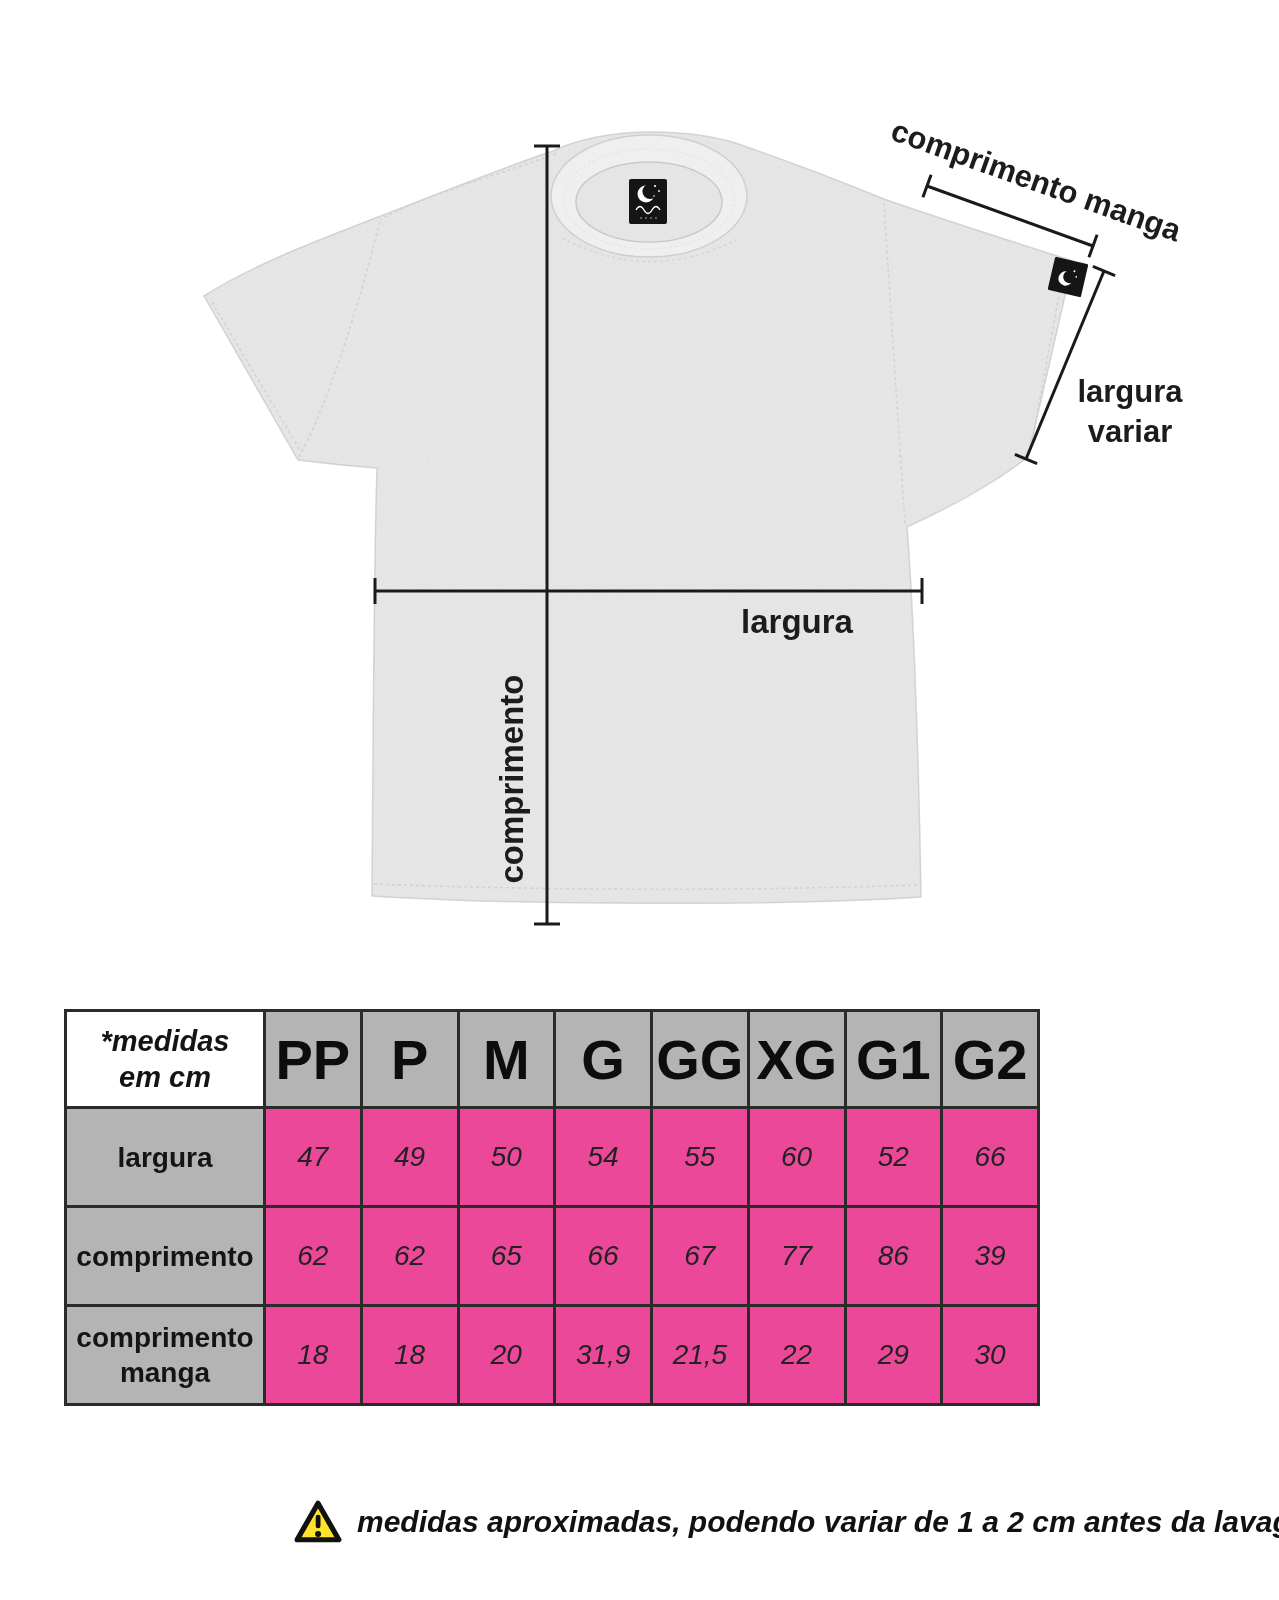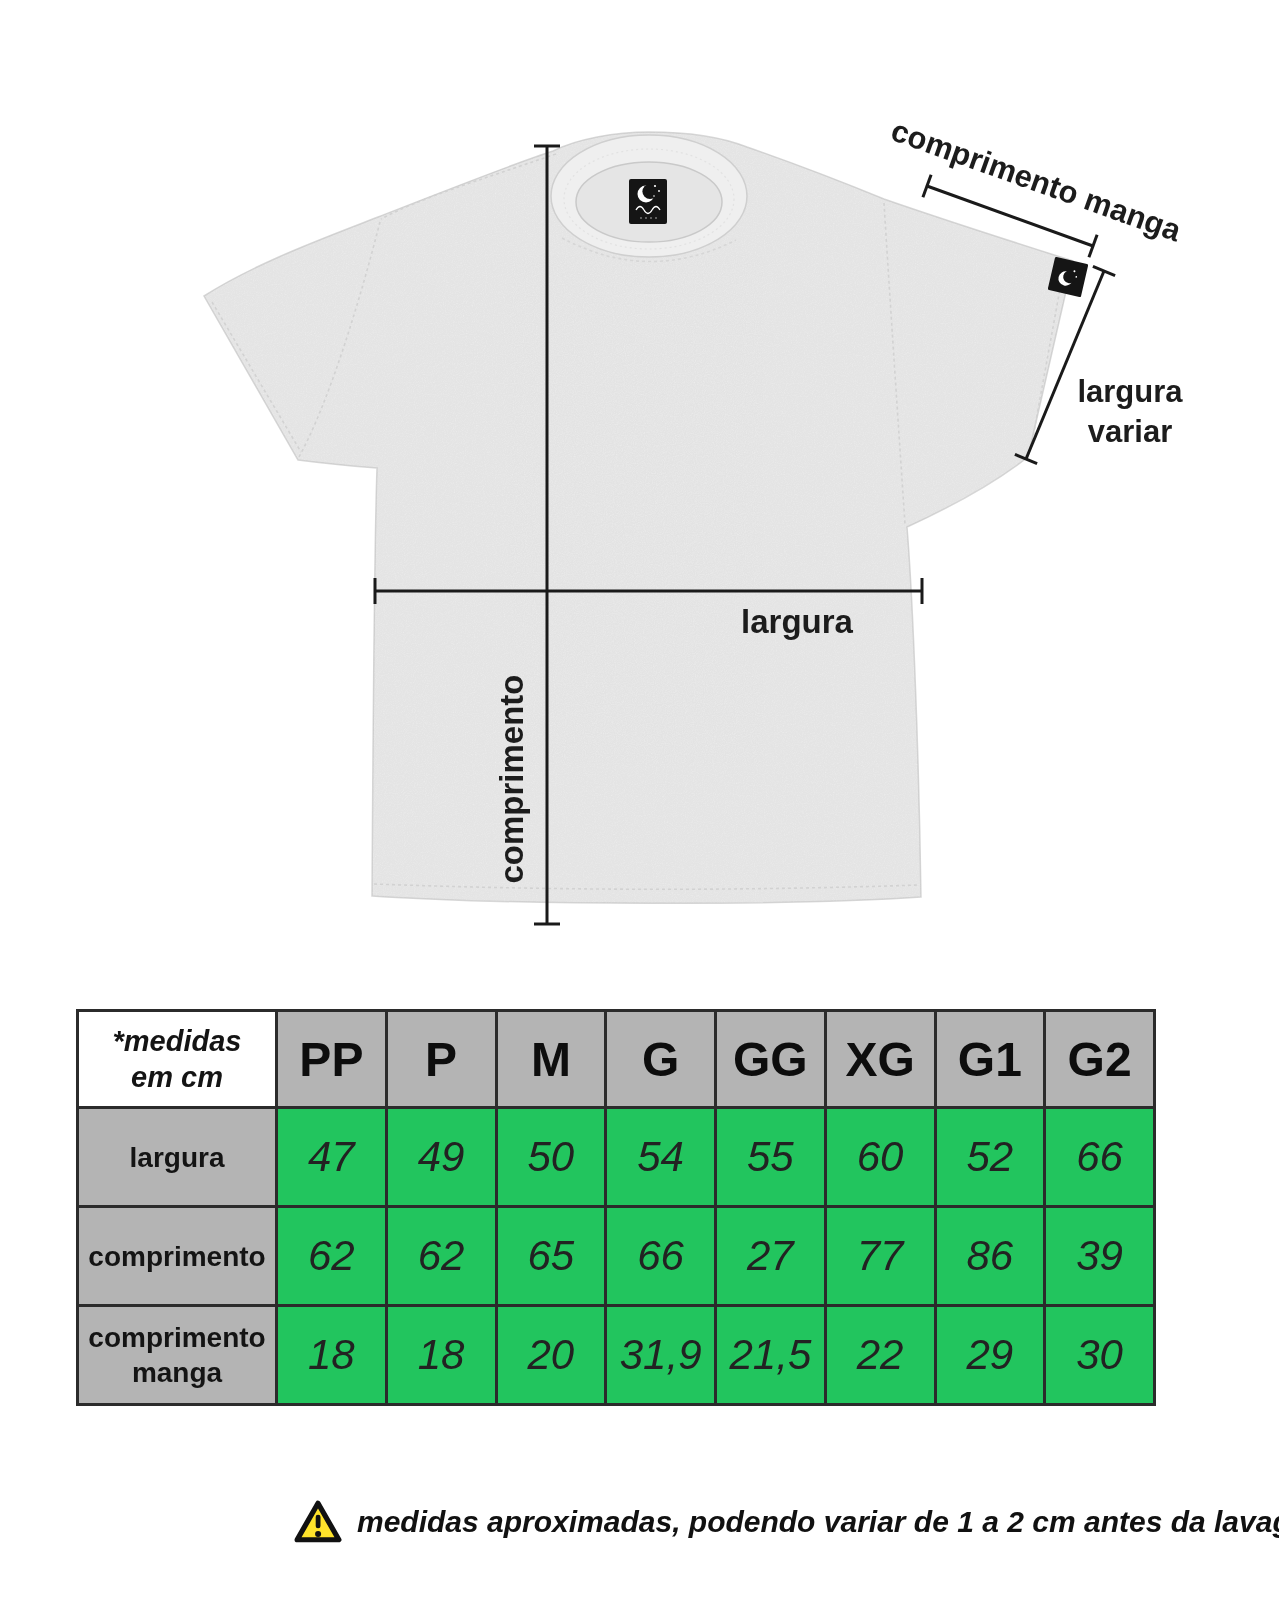--- a/index.html
+++ b/index.html
@@ -7,26 +7,26 @@
   .stage{position:absolute;left:0;top:0;width:1279px;height:1600px;}
 
   
   .diag-label{position:absolute;color:#1c1c1c;font-weight:700;white-space:nowrap;transform:translate(-50%,-50%);}
   .lbl-sleeve-length{left:1036px;top:181px;font-size:31px;transform:translate(-50%,-50%) rotate(19.7deg);}
   .lbl-sleeve-width{left:1130px;top:412px;font-size:31px;text-align:center;line-height:1.3;white-space:normal;width:220px;}
   .lbl-width{left:797px;top:622px;font-size:33px;}
   .lbl-length{left:512px;top:779px;font-size:33px;transform:translate(-50%,-50%) rotate(-90deg);}
 
   
-  table.size-table{position:absolute;left:76px;top:1009px;width:1080px;border-collapse:collapse;table-layout:fixed;}
+  table.size-table{position:absolute;left:64px;top:1009px;width:976px;border-collapse:collapse;table-layout:fixed;}
   table.size-table td{border:3px solid #2b2b2b;text-align:center;vertical-align:middle;padding:0;}
   td.corner-cell{border:none;background:#ffffff;font-style:italic;font-weight:700;font-size:29px;color:#141414;line-height:1.25;}
-  td.size-head{background:#b4b4b4;font-weight:700;font-size:48px;color:#0d0d0d;}
+  td.size-head{background:#b4b4b4;font-weight:700;font-size:56px;color:#0d0d0d;}
   td.row-label{background:#b4b4b4;font-weight:700;font-size:28px;color:#141414;line-height:1.25;padding:0 2px;}
-  td.value-cell{background:#22c55e;font-style:italic;font-weight:400;font-size:42px;color:#222222;}
+  td.value-cell{background:#ec4899;font-style:italic;font-weight:400;font-size:28px;color:#222222;}
 
   
   .footer-note{position:absolute;left:294px;top:1500px;display:flex;align-items:center;gap:15px;}
   .footer-note .note-text{font-style:italic;font-weight:700;font-size:30px;color:#111111;white-space:nowrap;}
 </style>
 </head>
 <body>
 
 <div class="stage">
 
@@ -159,21 +159,21 @@
       <td class="value-cell">60</td>
       <td class="value-cell">52</td>
       <td class="value-cell">66</td>
     </tr>
     <tr style="height:99px">
       <td class="row-label">comprimento</td>
       <td class="value-cell">62</td>
       <td class="value-cell">62</td>
       <td class="value-cell">65</td>
       <td class="value-cell">66</td>
-      <td class="value-cell">27</td>
+      <td class="value-cell">67</td>
       <td class="value-cell">77</td>
       <td class="value-cell">86</td>
       <td class="value-cell">39</td>
     </tr>
     <tr style="height:99px">
       <td class="row-label">comprimento manga</td>
       <td class="value-cell">18</td>
       <td class="value-cell">18</td>
       <td class="value-cell">20</td>
       <td class="value-cell">31,9</td>

